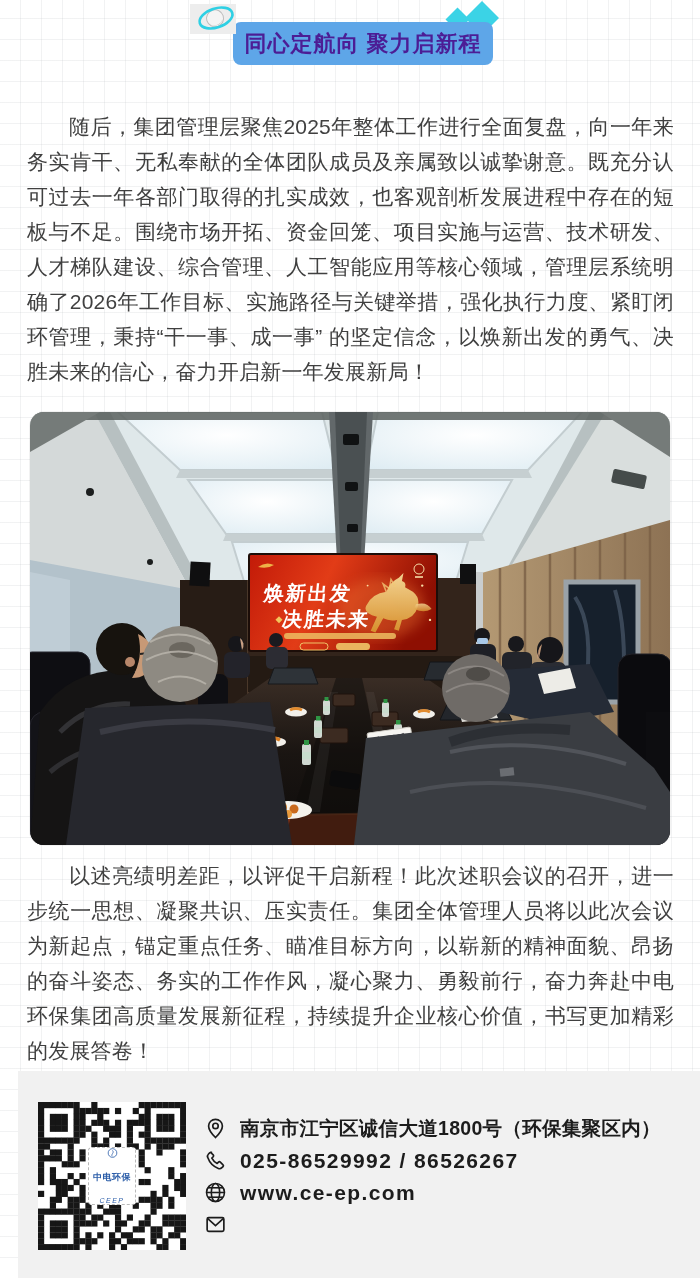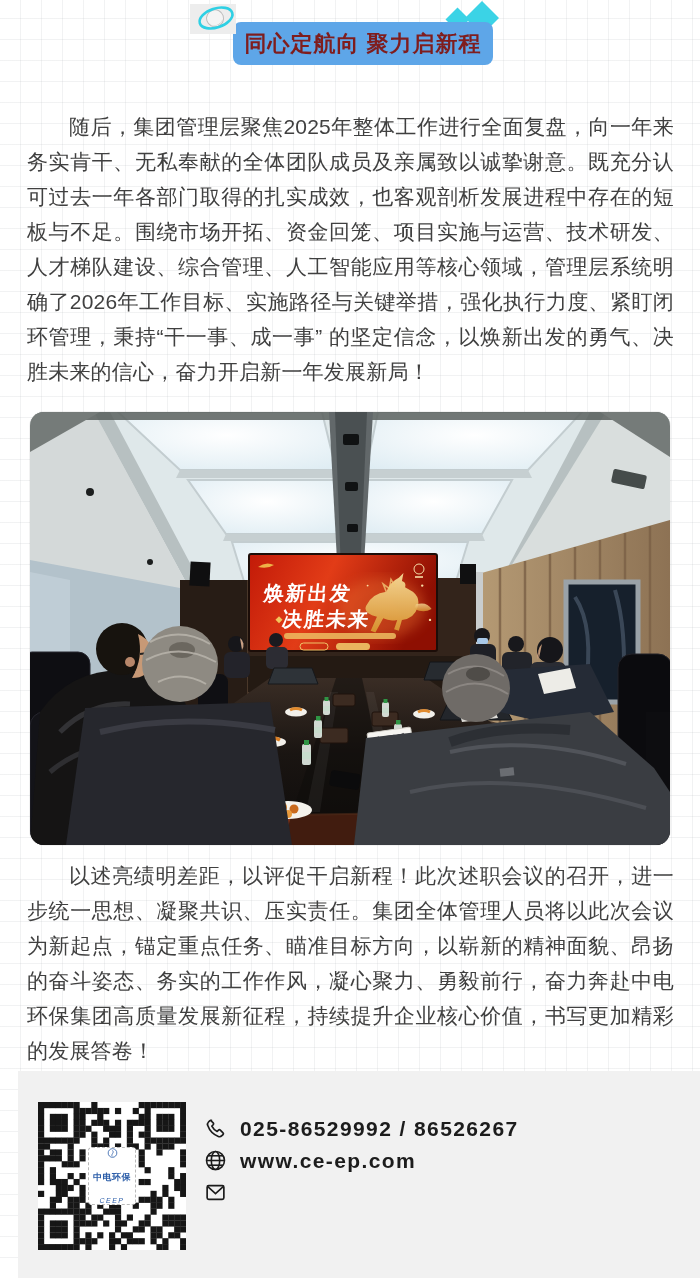--- a/index.html
+++ b/index.html
@@ -9,21 +9,21 @@
     background-image:
       repeating-linear-gradient(0deg, transparent 0 20px, rgba(170,175,180,.16) 20px 21px),
       repeating-linear-gradient(90deg, transparent 0 20px, rgba(170,175,180,.16) 20px 21px);}
   
   .planet{position:absolute;left:189px;top:0px;z-index:3;}
   .diamond{position:absolute;background:var(--diamond-cyan,#3bd3e6);transform:rotate(45deg);z-index:1;}
   .d1{left:449px;top:11px;width:17px;height:17px;}
   .d2{left:470px;top:6px;width:24px;height:24px;}
   .banner{position:absolute;left:233px;top:22px;width:260px;height:43px;z-index:2;
     background:var(--banner-blue,#5ea6e8);border-radius:8px;display:flex;align-items:center;justify-content:center;}
-  .banner span{color:#7f1d1d;font-size:22px;font-weight:700;letter-spacing:1px;white-space:nowrap;}
+  .banner span{color:#4c1d95;font-size:22px;font-weight:700;letter-spacing:1px;white-space:nowrap;}
   
   .para{position:absolute;left:27px;width:647px;font-size:21px;line-height:35px;color:#404040;
     text-align:justify;text-indent:2em;letter-spacing:.2px;z-index:1;}
   #p1{top:109px;} #p2{top:858px;}
   
   .photo{position:absolute;left:30px;top:412px;width:640px;height:433px;border-radius:14px;
     overflow:hidden;z-index:1;box-shadow:0 0 0 1px rgba(0,0,0,.05);}
   .photo svg{display:block;width:100%;height:100%;}
   
   .footer{position:absolute;left:18px;top:1071px;width:682px;height:207px;background:var(--footer-bg,#f1f1f1);z-index:1;}
@@ -599,20 +599,27 @@
           <circle cx="7.5" cy="7.5" r="6.5" fill="none" stroke="#2a5ca8" stroke-width="1.2"></circle>
           <path d="M7.5,3.5 q2.5,2.5 0,5 q-2.5,2.5 0,4" stroke="#2a5ca8" stroke-width="1.1" fill="none"></path>
         </svg>
         <span class="t">中电环保</span>
         <span class="s">CEEP</span>
       </div>
     </div>
     <div class="contact">
       <div class="crow">
         <svg class="cicon" width="23" height="23" viewBox="0 0 22 22" fill="none" stroke="#1c1c1c" stroke-width="1.6">
+          <path d="M11,2.2 C7.3,2.2 4.4,5 4.4,8.6 c0,4.6 6.6,11 6.6,11 s6.6,-6.4 6.6,-11 C17.6,5 14.7,2.2 11,2.2 z"></path>
+          <circle cx="11" cy="8.6" r="2.6"></circle>
+        </svg>
+        <span class="txt addr">南京市江宁区诚信大道1800号（环保集聚区内）</span>
+      </div>
+      <div class="crow">
+        <svg class="cicon" width="23" height="23" viewBox="0 0 22 22" fill="none" stroke="#1c1c1c" stroke-width="1.6">
           <path d="M6.2,3.1 l2.6,2.6 c.5,.5 .5,1.2 0,1.7 l-1.3,1.3 c1.1,2.2 2.9,4 5.1,5.1 l1.3,-1.3 c.5,-.5 1.2,-.5 1.7,0 l2.6,2.6 c.5,.5 .5,1.2 0,1.7 l-1.1,1.1 c-.9,.9 -2.2,1.2 -3.4,.7 C9.2,16.9 5.3,13 3.6,8.2 c-.5,-1.2 -.2,-2.5 .7,-3.4 l1.1,-1.1 c.5,-.5 1.3,-.5 1.8,-.6 z" stroke-linejoin="round"></path>
         </svg>
         <span class="txt latin">025-86529992 / 86526267</span>
       </div>
       <div class="crow">
         <svg class="cicon" width="23" height="23" viewBox="0 0 22 22" fill="none" stroke="#1c1c1c" stroke-width="1.5">
           <circle cx="11" cy="11" r="8.6"></circle>
           <ellipse cx="11" cy="11" rx="4" ry="8.6"></ellipse>
           <line x1="2.4" y1="11" x2="19.6" y2="11"></line>
           <line x1="3.6" y1="6.5" x2="18.4" y2="6.5"></line>

